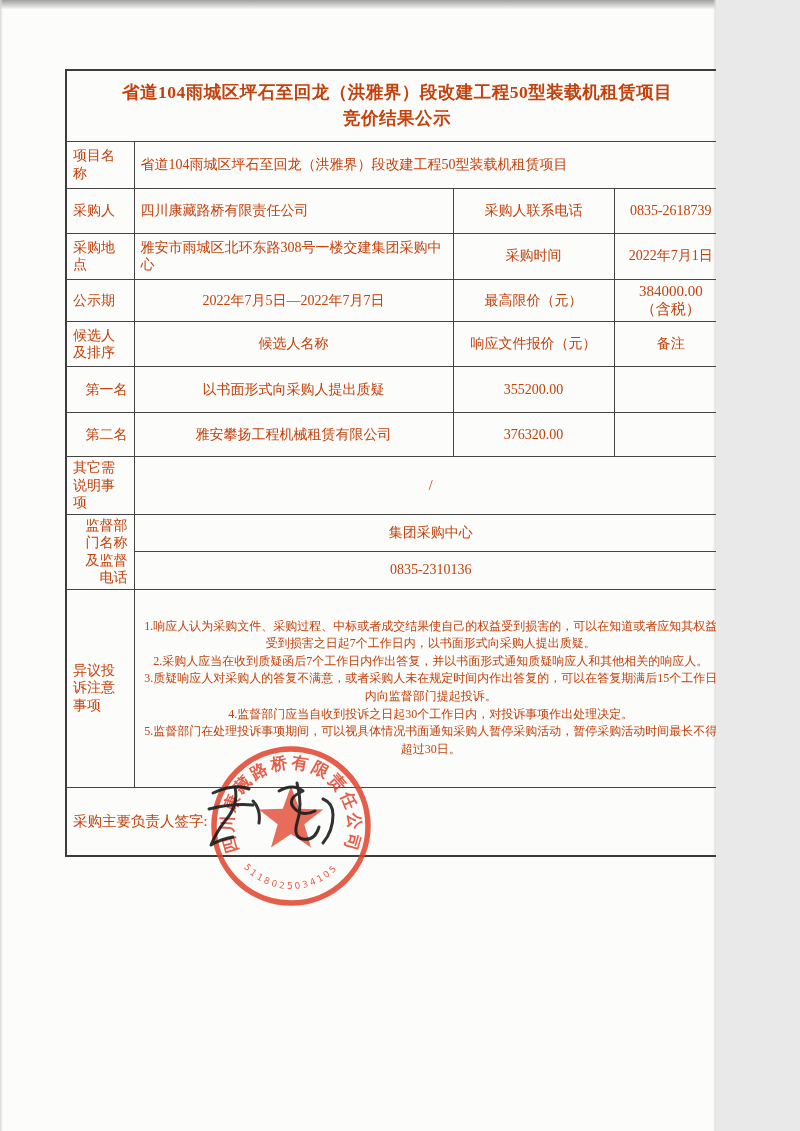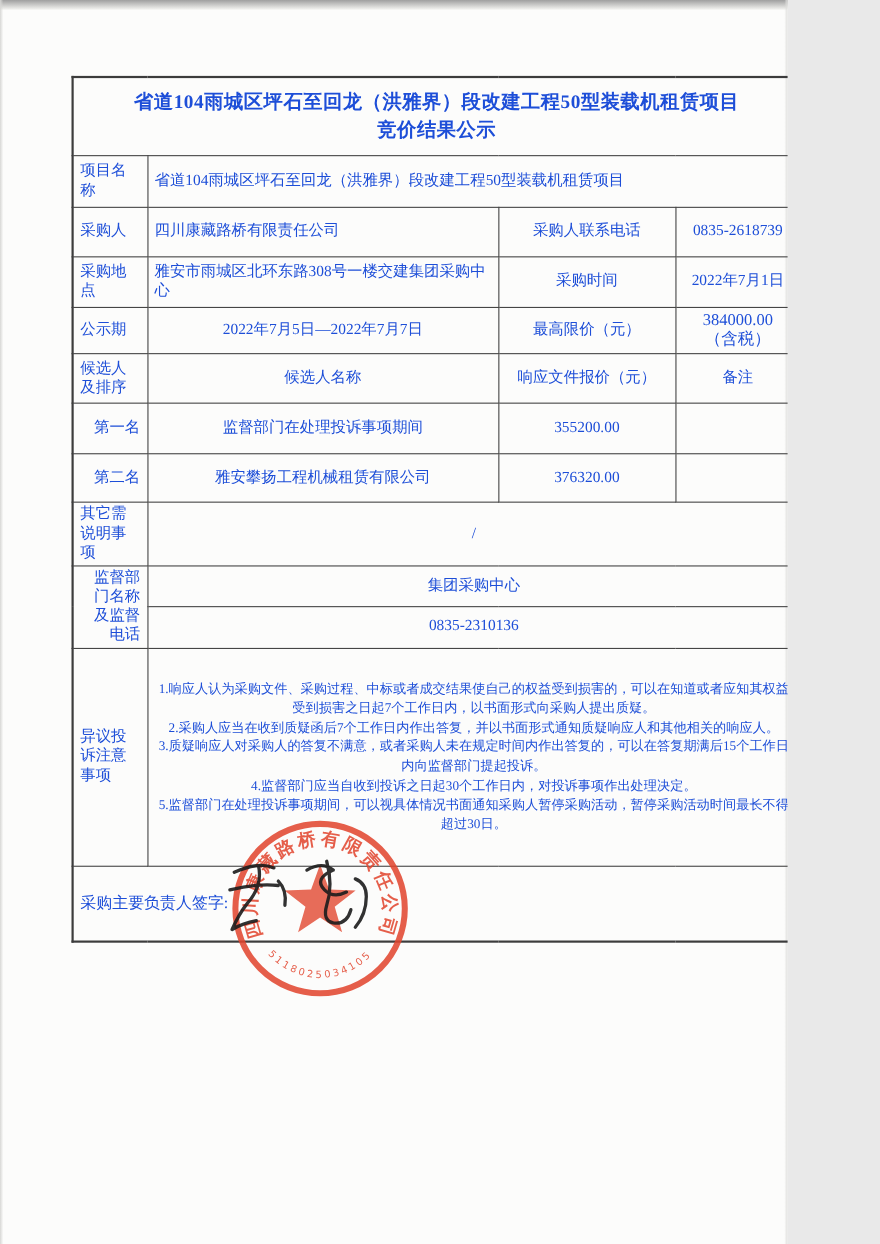--- a/index.html
+++ b/index.html
@@ -5,21 +5,21 @@
   html,body{margin:0;padding:0;}
   body{
     font-family:"Liberation Serif","DejaVu Serif",serif;
     background:#e9e9e9;
   }
   .page{
     position:relative;
     width:716px;height:1131px;
     background:#fcfcfb;
     overflow:hidden;
-    color:#1d4ed8;
+    color:#c2410c;
   }
   .scan-top-band{
     position:absolute;left:0;top:0;width:800px;height:9px;
     background:linear-gradient(#9f9f9f,#e9e9e7 85%,#f7f7f5);
   }
   .scan-left-edge{
     position:absolute;left:0;top:0;width:3px;height:1131px;
     background:linear-gradient(90deg,#d7d7d5,rgba(255,255,255,0));
   }
   .scan-right-edge{
@@ -131,21 +131,21 @@
 
     <tr style="height:45px">
       <td class="label-cell">候选人及排序</td>
       <td class="center">候选人名称</td>
       <td class="center">响应文件报价（元）</td>
       <td class="center">备注</td>
     </tr>
 
     <tr style="height:46px">
       <td class="label-center">第一名</td>
-      <td class="center">监督部门在处理投诉事项期间</td>
+      <td class="center">以书面形式向采购人提出质疑</td>
       <td class="center">355200.00</td>
       <td class="center"></td>
     </tr>
 
     <tr style="height:44px">
       <td class="label-center">第二名</td>
       <td class="center">雅安攀扬工程机械租赁有限公司</td>
       <td class="center">376320.00</td>
       <td class="center"></td>
     </tr>

